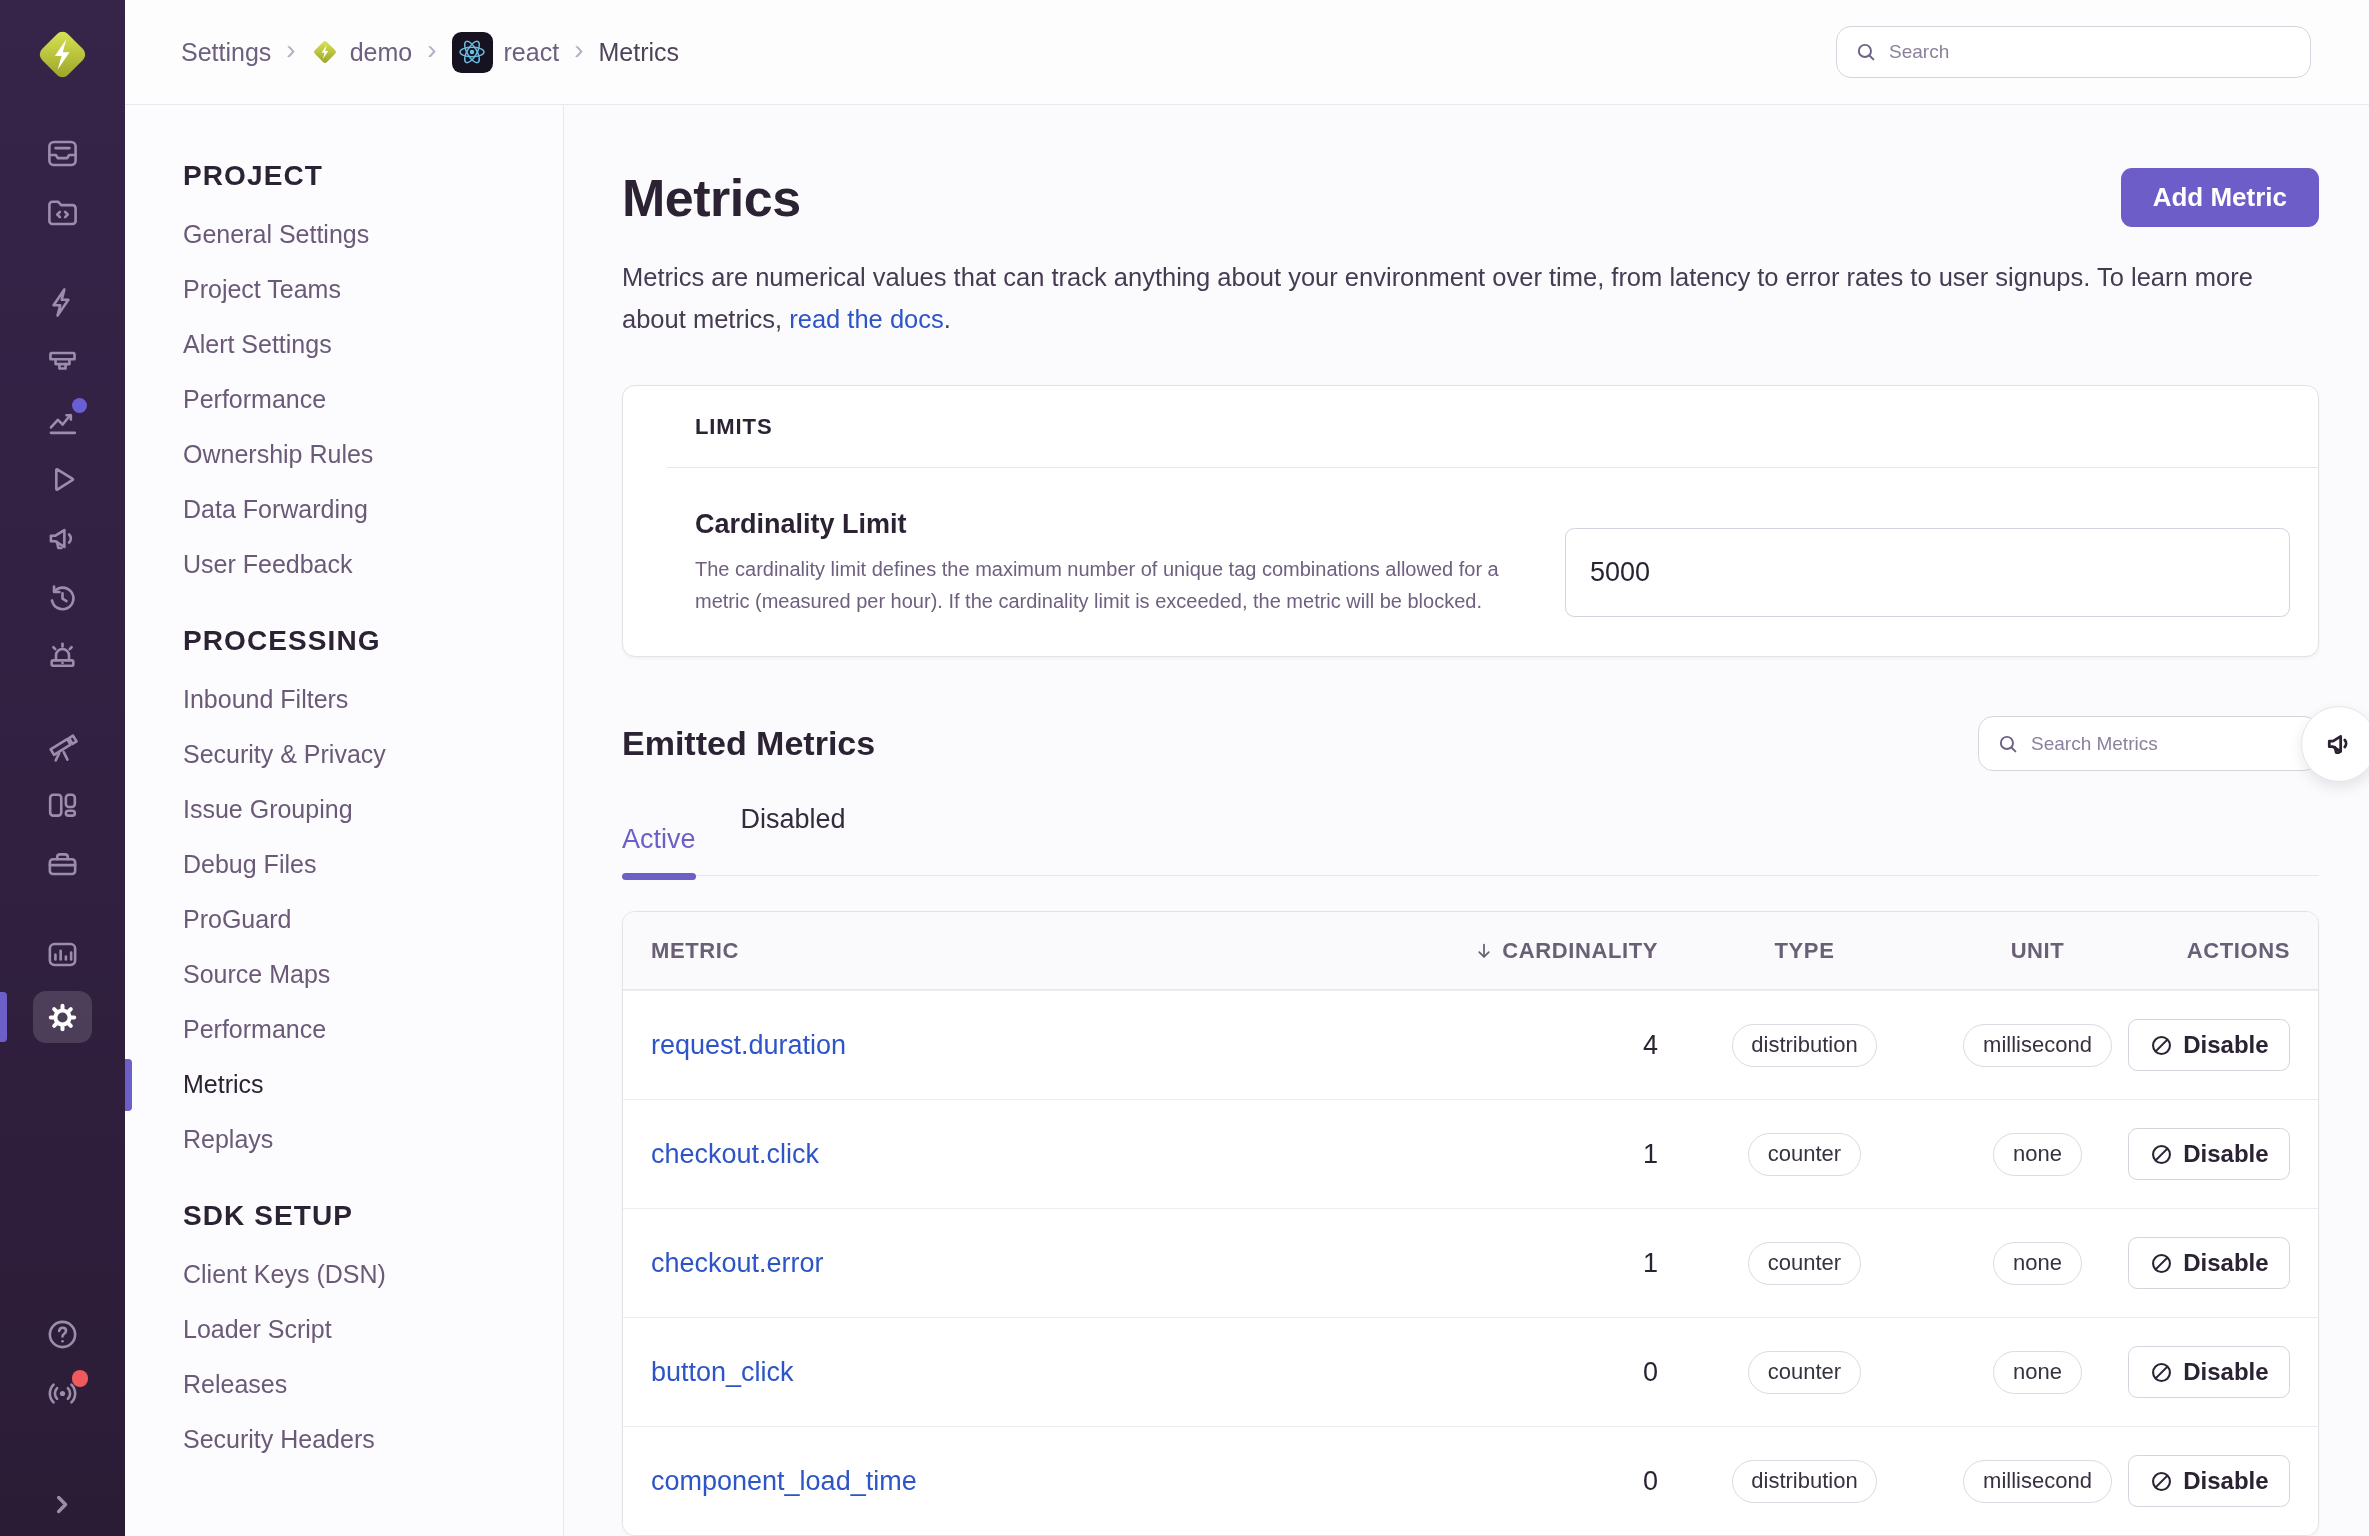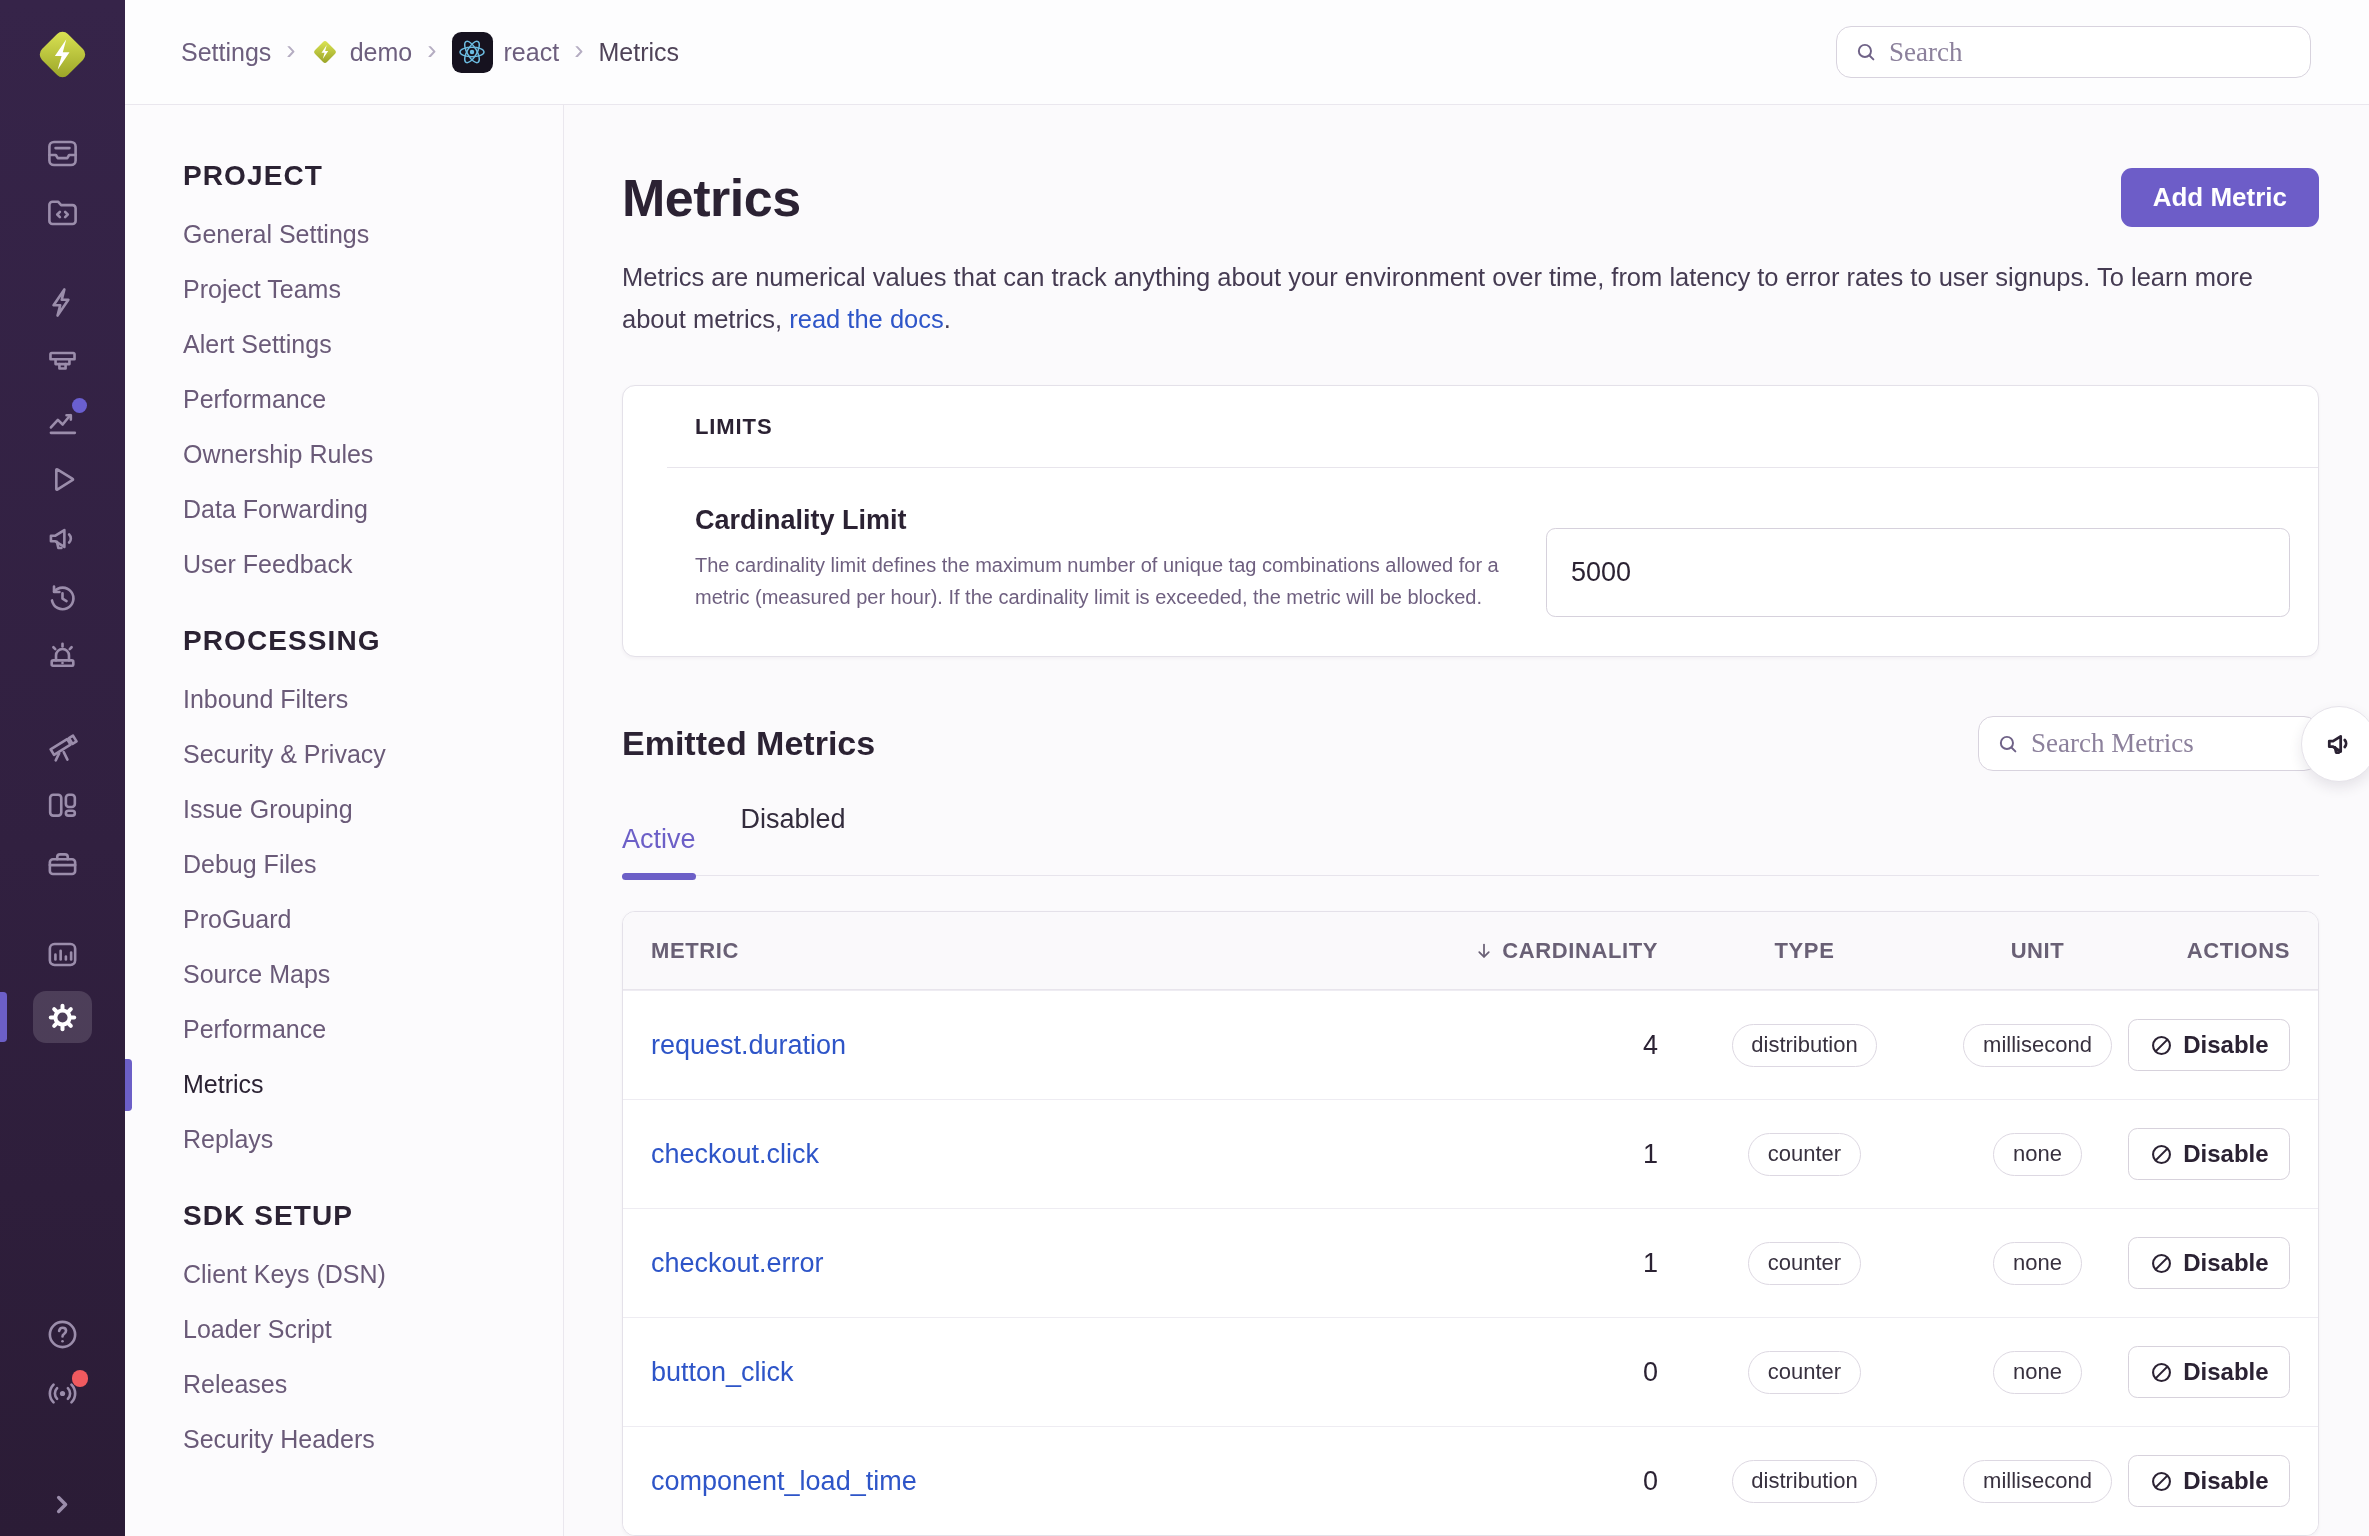--- a/index.html
+++ b/index.html
@@ -49,21 +49,21 @@
   .crumbs{ display:flex; align-items:center; gap:15px; font-size:25px; color:var(--muted);}
   .crumb{ cursor:pointer; }
   .crumb.current{ color:#4f4358; }
   .crumb-sep{ color:#b5adc2; font-size:28px; line-height:1; transform:translateY(-1.9px);}
   .crumb-org{ display:flex; align-items:center; gap:11px; cursor:pointer;}
   .react-chip{ width:41px; height:41px; border-radius:9.3px; background:#16121f;
     display:flex; align-items:center; justify-content:center;}
   .search-top{ margin-left:auto; margin-right:58px; width:475px; height:52px; position:relative;}
   .search-top input, .search-metrics input{
     width:100%; height:100%; border:1.9px solid #d8d3de; border-radius:15px; background:#fff;
-    font-family:Liberation Serif, serif; font-size:27px; color:#a16207; outline:none;
+    font-family:Liberation Sans, sans-serif; font-size:19px; color:#a16207; outline:none;
     padding:0 18.6px 0 52px;}
   .search-top input::placeholder, .search-metrics input::placeholder{ color:#8c819c; }
   .search-ic{ position:absolute; left:16.7px; top:50%; transform:translateY(-50%); color:#6f6287; display:flex;}
 
   .body-row{ flex:1; display:flex; min-height:0;}
 
   
   .subnav{ width:439px; flex:0 0 439px; background:#fcfbfd; border-right:1.9px solid #eae7ee;
     padding:54px 28px 0 58px; position:relative; overflow:hidden;}
   .nav-section-title{ font-size:28px; font-weight:700; letter-spacing:1.1px; color:#2b2233;
@@ -83,21 +83,21 @@
     border-radius:11px; font-family:"Liberation Sans",sans-serif; font-size:26px; font-weight:600; cursor:pointer;}
   .desc{ margin-top:28px; font-size:25.5px; line-height:42px; color:#453b52; max-width:1697px;}
   .desc a{ color:var(--link); text-decoration:none; cursor:pointer;}
 
   .card{ background:#fff; border:1.9px solid var(--border); border-radius:13px;
     box-shadow:0 1.9px 3.7px rgba(45,34,60,.04); }
   .limits-card{ margin-top:45px;padding-left:44px; }
   .card-header{ height:82px; display:flex; align-items:center; padding:0 28px;
     font-size:22px; font-weight:700; letter-spacing:0.9px; color:#2b2233;
     border-bottom:1.9px solid #e8e5ec;}
-  .limits-body{ display:flex; align-items:center; gap:44px; padding:32px 28px 39px 28px;}
+  .limits-body{ display:flex; align-items:flex-end; gap:63px; padding:32px 28px 39px 28px;}
   .limits-text{ width:807px; flex:0 0 807px;}
   .limits-label{ font-size:27px; font-weight:600; color:#2b2233; margin-bottom:13px;}
   .limits-help{ font-size:20px; line-height:32px; color:var(--muted2);}
   .limits-input-wrap{ flex:1; }
   .limits-input{ width:100%; height:89px; border:1.9px solid var(--border2); border-radius:9.3px;
     font-family:"Liberation Sans",sans-serif; font-size:27px; color:#2b2233; padding:0 24px;
     margin-top:28px; outline:none; background:#fff;}
 
   .emitted-head{ margin-top:59px; display:flex; align-items:center; justify-content:space-between;}
   h2.emitted-title{ font-size:34px; font-weight:700; color:#2b2233;}

